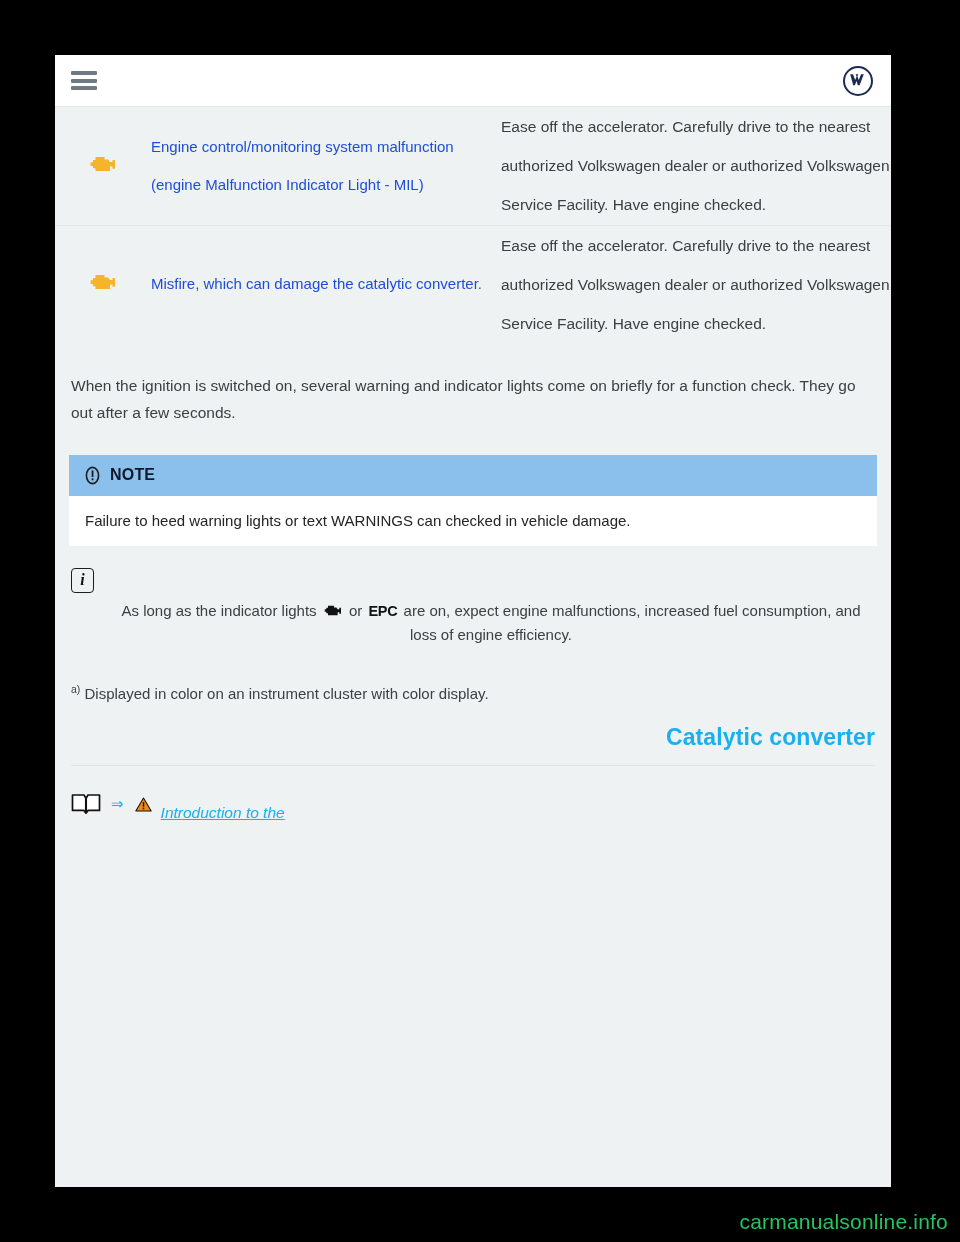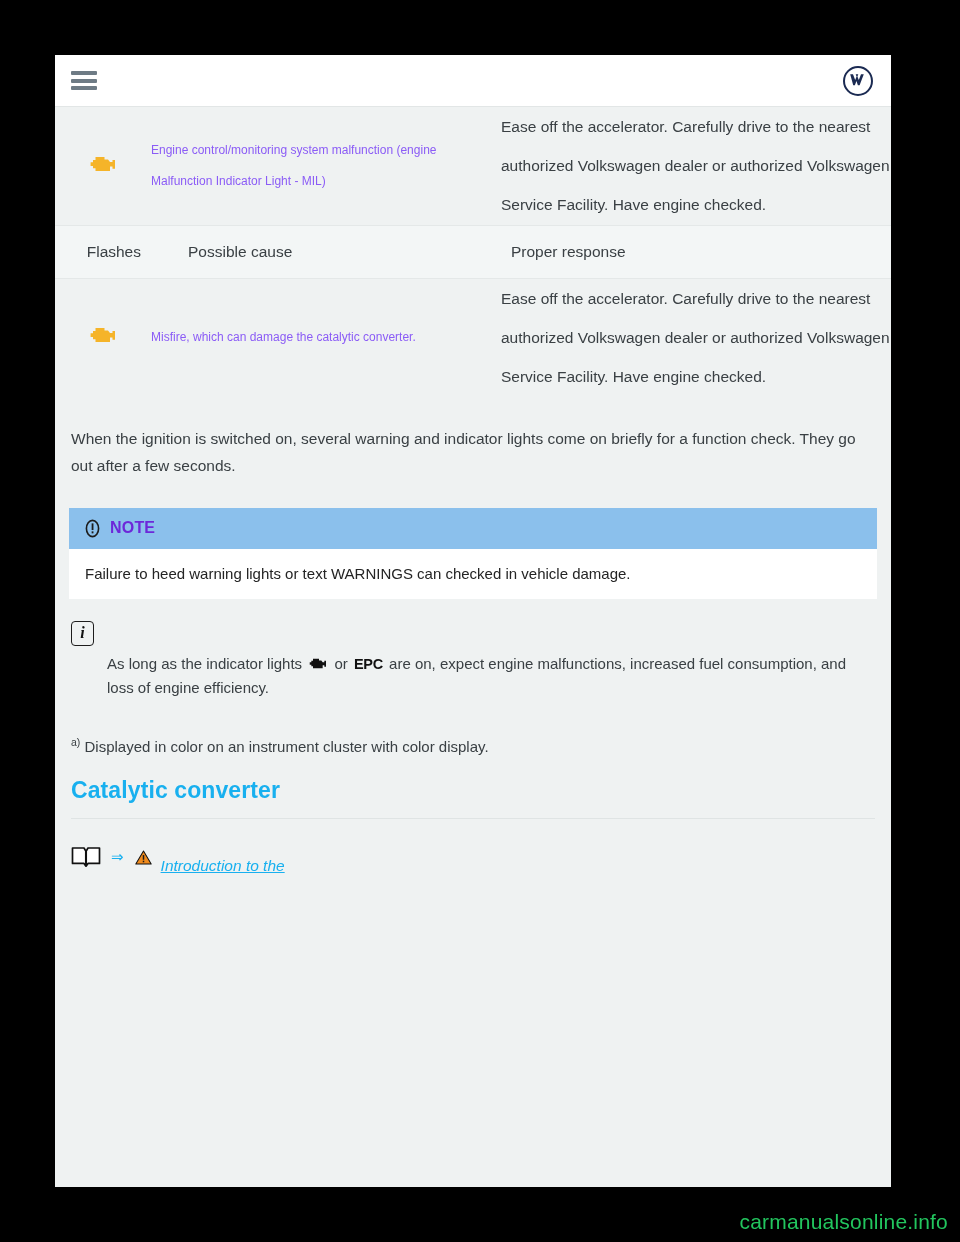--- a/index.html
+++ b/index.html
@@ -68,22 +68,22 @@
   
   .wtable { width: 100%; border-collapse: collapse; }
   .wtable td, .wtable th { vertical-align: middle; padding: 0; }
 
   .col-icon   { width: 96px; }
   .col-cause  { width: 350px; }
   .col-resp   { width: 390px; margin-top: 8px; }
 
   .icon-cell { text-align: center; padding: 10px 0; }
   .cause-cell {
-    font-size: 12px;
-    color: #8b5cf6;
+    font-size: 15px;
+    color: #1d4ed8;
     line-height: 2.53;
     padding: 14px 18px 14px 37px;
   }
   .resp-cell {
     font-size: 15.5px;
     color: #3a4044;
     line-height: 2.53;
     padding: 14px 10px 14px 10px;
   }
 
@@ -115,21 +115,21 @@
   .note-head {
     background: #8bc0ec;
     padding: 11px 14px;
     display: flex;
     align-items: center;
     gap: 8px;
   }
   .note-head .title {
     font-size: 16px;
     font-weight: bold;
-    color: #6d28d9;
+    color: #0f172a;
     letter-spacing: .2px;
   }
   .excl-icon { width: 19px; height: 19px; display:block; }
   .note-body {
     background: #ffffff;
     padding: 16px 14px 17px 16px;
     font-size: 15px;
     color: #242424;
   }
 
@@ -146,20 +146,21 @@
     font-size: 16px;
     color: #111;
     line-height: 1;
   }
   .info-text {
     margin-top: 6px;
     padding-left: 36px;
     font-size: 15px;
     color: #3a4044;
     line-height: 1.62;
+    text-align: center;
   }
   .inline-engine { display:inline-block; width:20px; height:15px; vertical-align:-2px; margin:0 2px;}
   .epc {
     font-weight: bold;
     font-size: 14.5px;
     color: #111;
     letter-spacing: -0.3px;
     font-family: "Liberation Sans", sans-serif;
     margin: 0 2px;
   }
@@ -172,20 +173,21 @@
   }
   .footnote sup { font-size: 10.5px; }
 
   
   .h-catalytic {
     padding: 22px 16px 0 16px;
     color: #18b0ef;
     font-size: 23px;
     font-weight: bold;
     letter-spacing: .1px;
+    text-align: right;
   }
   .hr-line {
     margin: 14px 16px 0 16px;
     border: 0;
     border-top: 1px solid #dfe4e4;
   }
 
   
   .readfirst {
     padding: 20px 10px 0 16px;
@@ -245,25 +247,20 @@
             <span class="engine-icon">
               <svg width="30" height="22" viewBox="0 0 30 22" aria-hidden="true">
                 <path d="M7.5 4.0 L16.5 4.0 L16.5 6.6 L20.0 6.6 L22.0 9.0 L24.5 9.0 L24.5 6.9 L27.0 6.9 L27.0 15.8 L24.5 15.8 L24.5 13.6 L22.0 13.6 L22.0 18.0 L7.5 18.0 L7.5 15.2 L5.0 15.2 L5.0 13.0 L2.6 13.0 L2.6 9.2 L5.0 9.2 L5.0 6.9 L7.5 6.9 Z" fill="#f5b429"></path>
               </svg>
             </span>
           </td>
           <td class="col-cause cause-cell">Engine control/monitoring system malfunction (engine Malfunction Indicator Light - MIL)</td>
           <td class="col-resp resp-cell">Ease off the accelerator. Carefully drive to the nearest authorized Volkswagen dealer or authorized Volkswagen Service Facility. Have engine checked.</td>
         </tr>
 
-        <tr class="hdr-row row-sep-top">
-          <td class="col-icon hdr-flashes">Flashes</td>
-          <td class="col-cause hdr-cause">Possible cause</td>
-          <td class="col-resp hdr-resp">Proper response</td>
-        </tr>
 
         <tr class="row-sep-top">
           <td class="col-icon icon-cell">
             <span class="engine-icon">
               <svg width="30" height="22" viewBox="0 0 30 22" aria-hidden="true">
                 <path d="M7.5 4.0 L16.5 4.0 L16.5 6.6 L20.0 6.6 L22.0 9.0 L24.5 9.0 L24.5 6.9 L27.0 6.9 L27.0 15.8 L24.5 15.8 L24.5 13.6 L22.0 13.6 L22.0 18.0 L7.5 18.0 L7.5 15.2 L5.0 15.2 L5.0 13.0 L2.6 13.0 L2.6 9.2 L5.0 9.2 L5.0 6.9 L7.5 6.9 Z" fill="#f5b429"></path>
               </svg>
             </span>
           </td>
           <td class="col-cause cause-cell">Misfire, which can damage the catalytic converter.</td>

